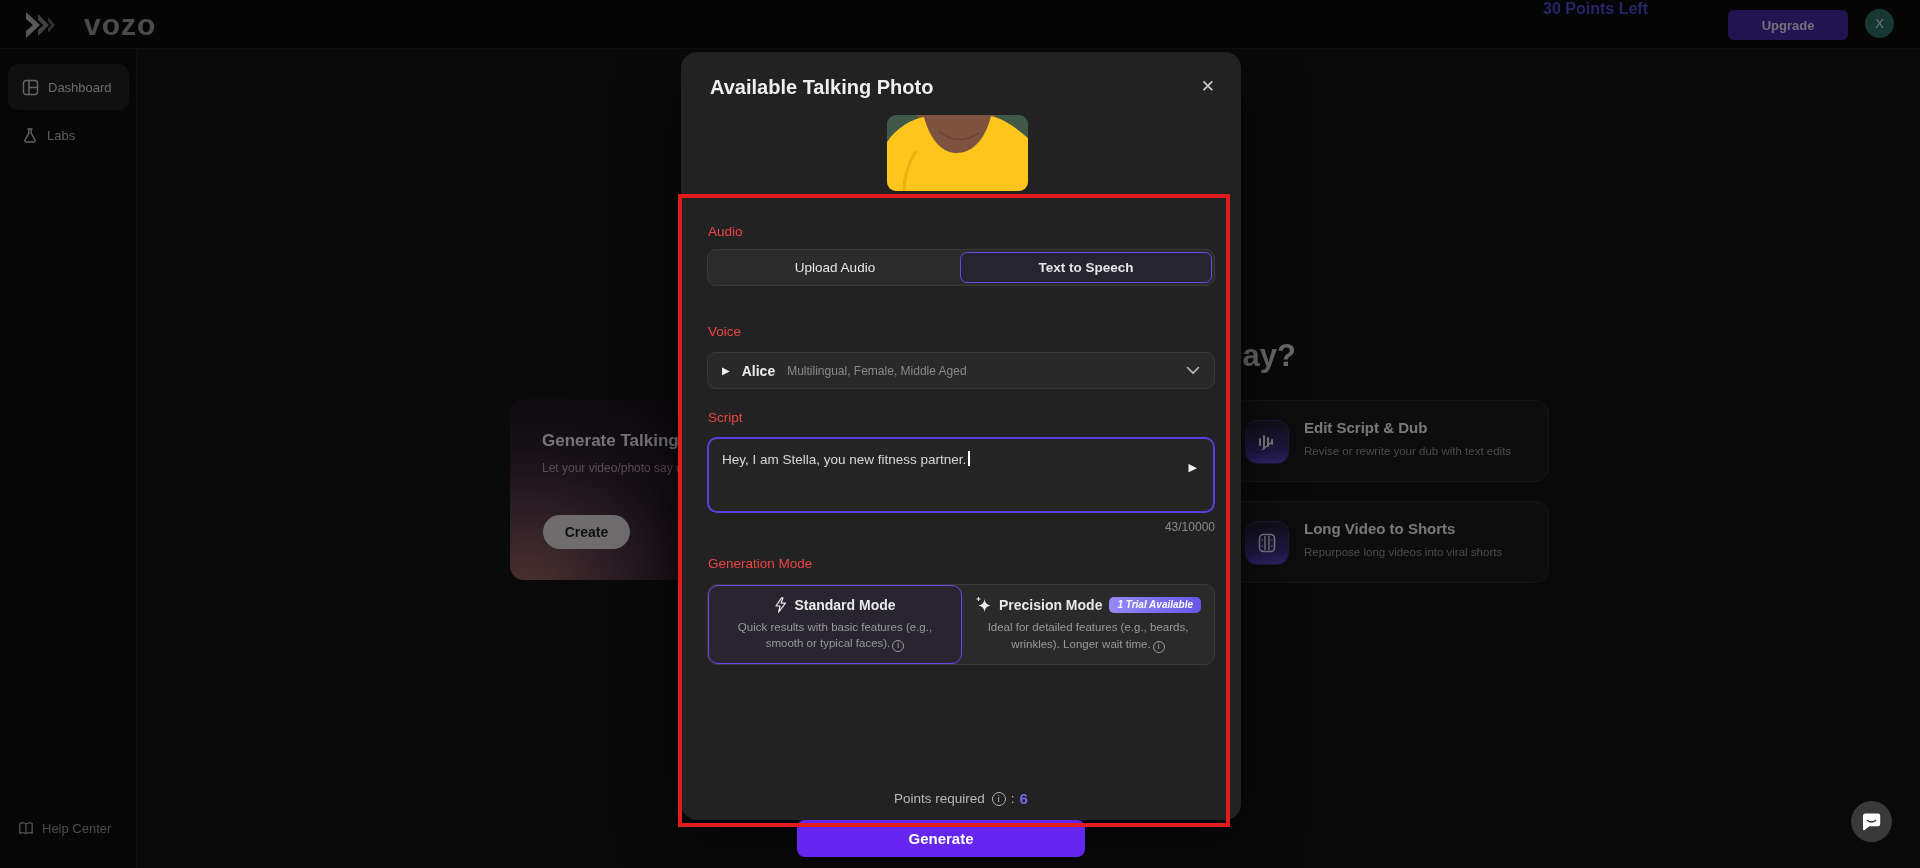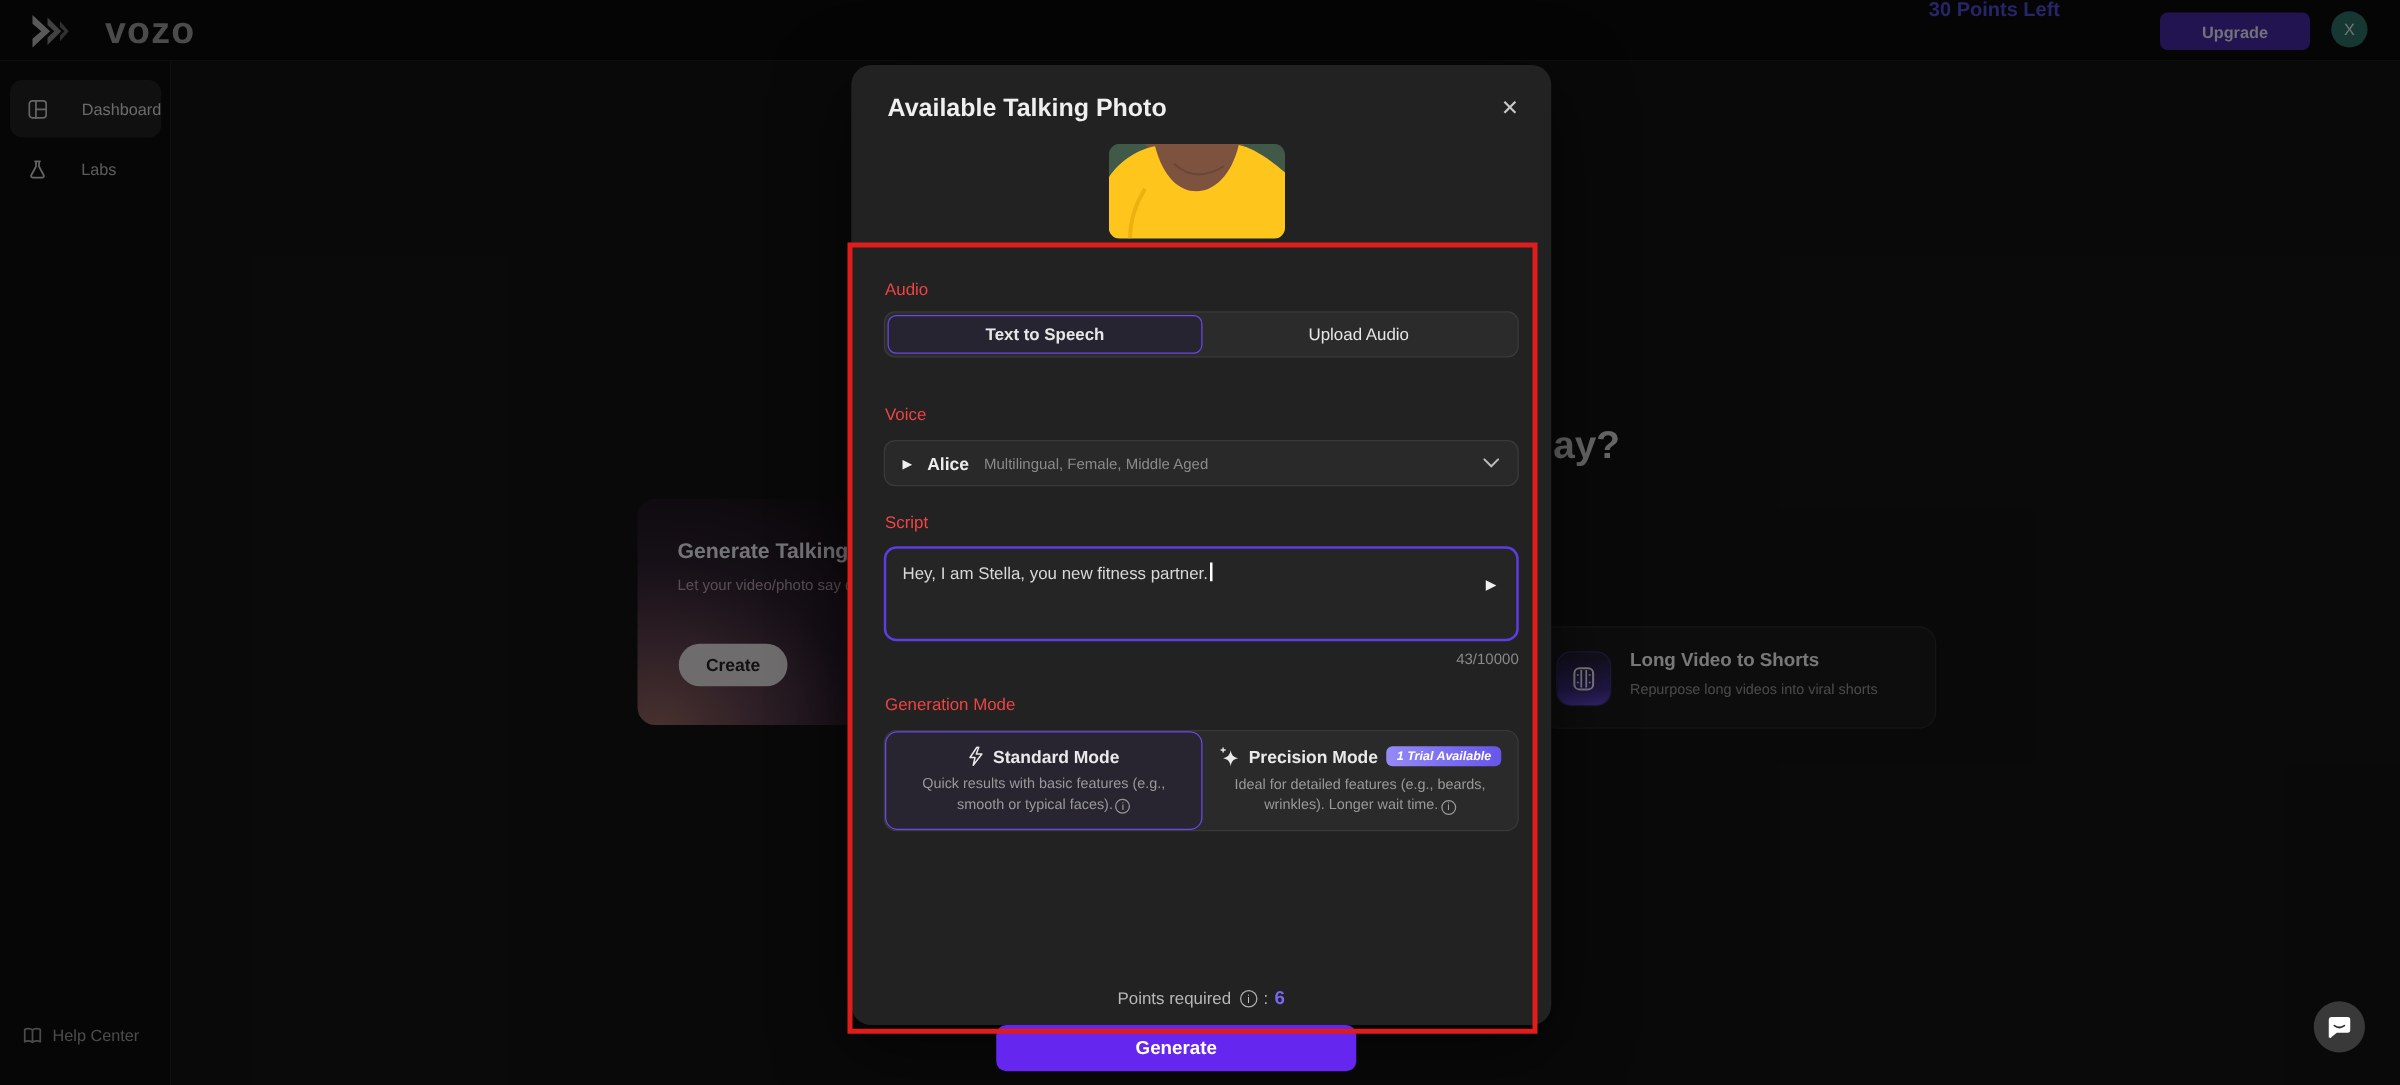--- a/index.html
+++ b/index.html
@@ -16,21 +16,21 @@
   .upgrade-btn { position:absolute; right:72px; top:10px; width:120px; height:30px;
                  background:#40249a; border:none; border-radius:6px; color:#d9d5e6;
                  font-size:13px; font-weight:bold; font-family:inherit; }
   .avatar { position:absolute; right:26px; top:9px; width:29px; height:29px; border-radius:50%;
             background:#2c685f; color:#cfe3de; font-size:13px; display:flex;
             align-items:center; justify-content:center; }
 
   
   .sidebar { position:absolute; left:0; top:49px; width:137px; height:819px;
              background:#0c0c0c; border-right:1px solid #1e1e1e; z-index:2; }
-  .side-item { display:flex; align-items:center; gap:27px; color:#c9c9c9; font-size:13px; }
+  .side-item { display:flex; align-items:center; gap:9px; color:#c9c9c9; font-size:13px; }
   .side-item.active { position:absolute; left:8px; top:15px; width:121px; height:46px;
                       background:#1f1f1f; border-radius:10px; padding-left:14px; }
   .side-item.plain { position:absolute; left:22px; top:78px; color:#adadad; }
   .help-center { position:absolute; left:18px; bottom:32px; display:flex; align-items:center;
                  gap:8px; color:#8f8f8f; font-size:13px; }
   .icon-stroke { stroke:#bfbfbf; fill:none; stroke-width:1.4; stroke-linejoin:round; stroke-linecap:round; }
 
   
   .main-bg { position:absolute; left:137px; top:49px; width:1783px; height:819px; background:#121212; }
   .bg-heading { position:absolute; left:1234px; top:338px; font-size:31px; font-weight:bold; color:#c4c4c4; }
@@ -113,20 +113,35 @@
 
   <div class="main-bg"></div>
   <div class="bg-heading">lay?</div>
 
   <div class="tv-card">
     <div class="tv-title">Generate Talking V</div>
     <div class="tv-sub">Let your video/photo say d</div>
     <button class="create-btn">Create</button>
   </div>
 
+  <div class="feature-card c1">
+    <span class="feature-icon">
+      <svg width="22" height="22" viewBox="0 0 22 22">
+        <g stroke="#e8e8ef" stroke-width="2" stroke-linecap="round">
+          <line x1="4" y1="8" x2="4" y2="14"></line>
+            <line x1="8" y1="5" x2="8" y2="17"></line>
+          <line x1="12" y1="7" x2="12" y2="15"></line>
+            <line x1="16" y1="9" x2="16" y2="13"></line>
+        </g>
+        <line x1="6" y1="19" x2="17" y2="10" stroke="#e8e8ef" stroke-width="1.4"></line>
+      </svg>
+    </span>
+    <div class="feature-title">Edit Script &amp; Dub</div>
+    <div class="feature-sub">Revise or rewrite your dub with text edits</div>
+  </div>
 
   <div class="feature-card c2">
     <span class="feature-icon">
       <svg width="22" height="22" viewBox="0 0 22 22">
         <rect x="3.5" y="2.5" width="15" height="17" rx="4" fill="none" stroke="#e8e8ef" stroke-width="1.6"></rect>
         <line x1="9" y1="4" x2="9" y2="18" stroke="#e8e8ef" stroke-width="1.4"></line>
         <line x1="13" y1="4" x2="13" y2="18" stroke="#e8e8ef" stroke-width="1.4"></line>
         <line x1="5.5" y1="8" x2="7" y2="8" stroke="#e8e8ef" stroke-width="1.2"></line>
         <line x1="5.5" y1="14" x2="7" y2="14" stroke="#e8e8ef" stroke-width="1.2"></line>
         <line x1="15" y1="8" x2="16.5" y2="8" stroke="#e8e8ef" stroke-width="1.2"></line>
@@ -185,22 +200,22 @@
         <rect width="141" height="76" fill="#415949"></rect>
         <path d="M28 0 H108 V6 C100 30 82 40 70 40 C58 40 44 28 37 6 Z" fill="#7d5340"></path>
         <path d="M52 16 q18 16 40 2" stroke="#5e3b2d" fill="none" stroke-width="1.6" opacity="0.55"></path>
         <path d="M0 27 C9 13 25 4 37 2 C44 28 57 38 70 38 C84 38 98 26 104 1 C114 3 126 10 141 23 V76 H0 Z" fill="#fec51d"></path>
         <path d="M29 36 C21 49 17 62 17 76" stroke="#e5a60c" stroke-width="3" fill="none" opacity="0.7"></path>
       </svg>
     </div>
 
     <div class="sec-label" style="top:172px;">Audio</div>
     <div class="seg-wrap">
+      <div class="seg">Upload Audio</div>
       <div class="seg selected">Text to Speech</div>
-      <div class="seg">Upload Audio</div>
     </div>
 
     <div class="sec-label" style="top:272px;">Voice</div>
     <div class="voice-select">
       <span class="play-glyph">▶</span>
       <span class="voice-name">Alice</span>
       <span class="voice-desc">Multilingual, Female, Middle Aged</span>
       <svg class="chev" width="14" height="9" viewBox="0 0 14 9">
         <polyline points="1.5,1.5 7,7 12.5,1.5" fill="none" stroke="#bdbdbd" stroke-width="1.6" stroke-linecap="round"></polyline>
       </svg>

